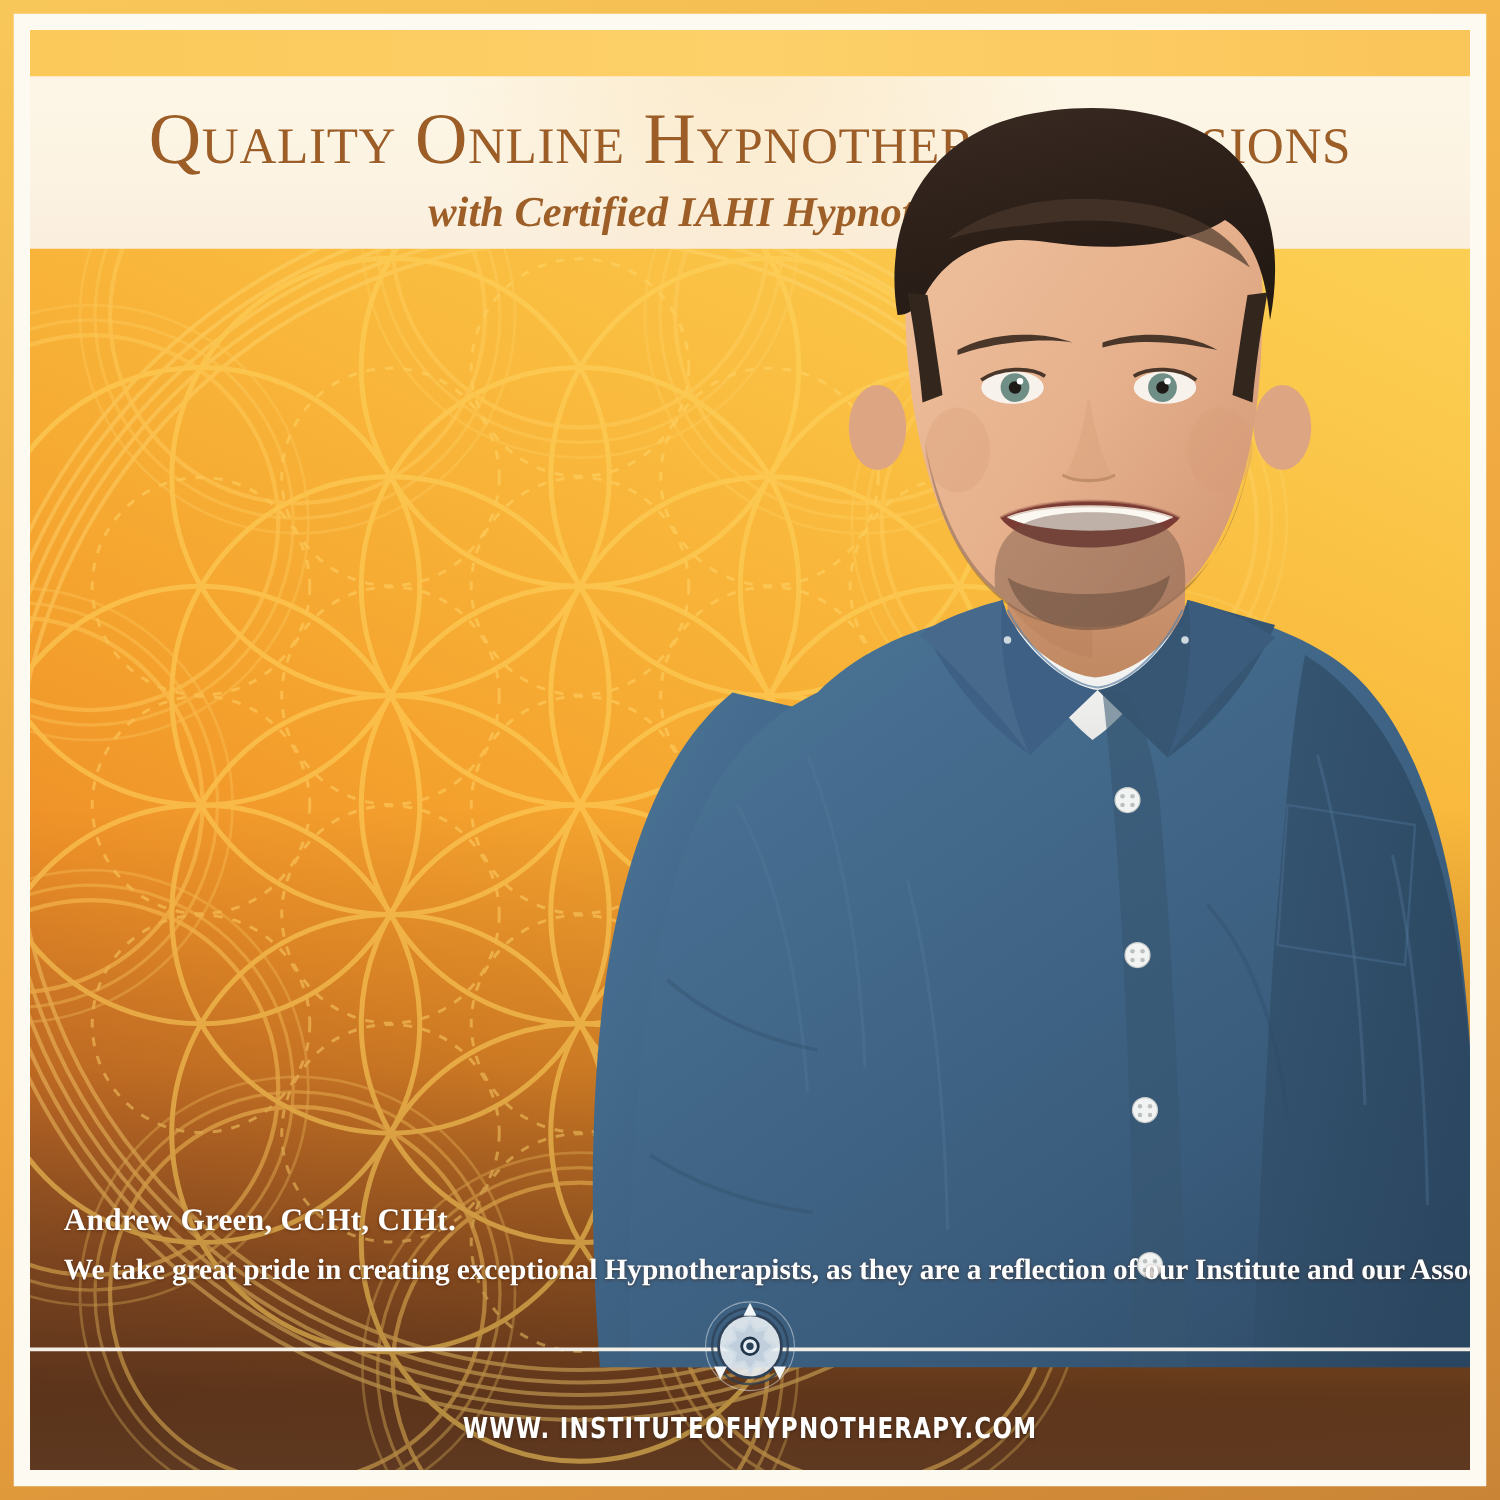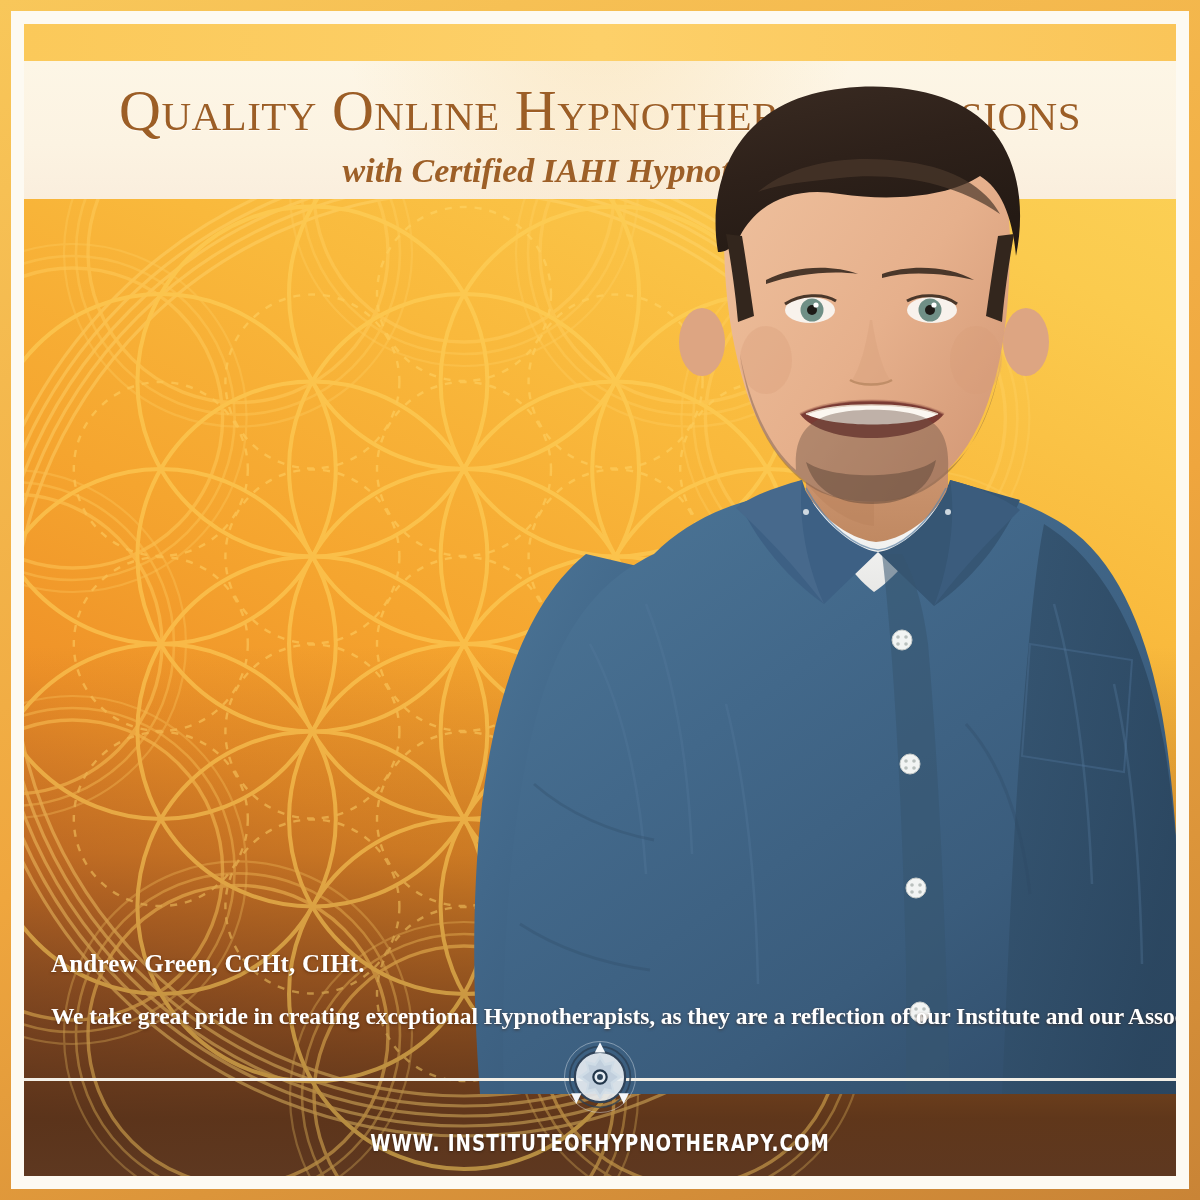--- a/index.html
+++ b/index.html
@@ -155,21 +155,21 @@
     left: 27px;
     bottom: 148px;
     width: 1130px;
     color: #ffffff;
     text-shadow: 0 1px 3px rgba(60,25,5,0.55);
   }
   .bio-name {
     font-size: 25px;
     font-weight: bold;
     line-height: 1;
-    margin-bottom: 29px;
+    margin-bottom: 16px;
     letter-spacing: 0.2px;
   }
   .bio-line {
     font-size: 23px;
     line-height: 1;
     margin-bottom: 18px;
     letter-spacing: 0.1px;
   }
   .bio-tagline {
     font-size: 23.5px;

